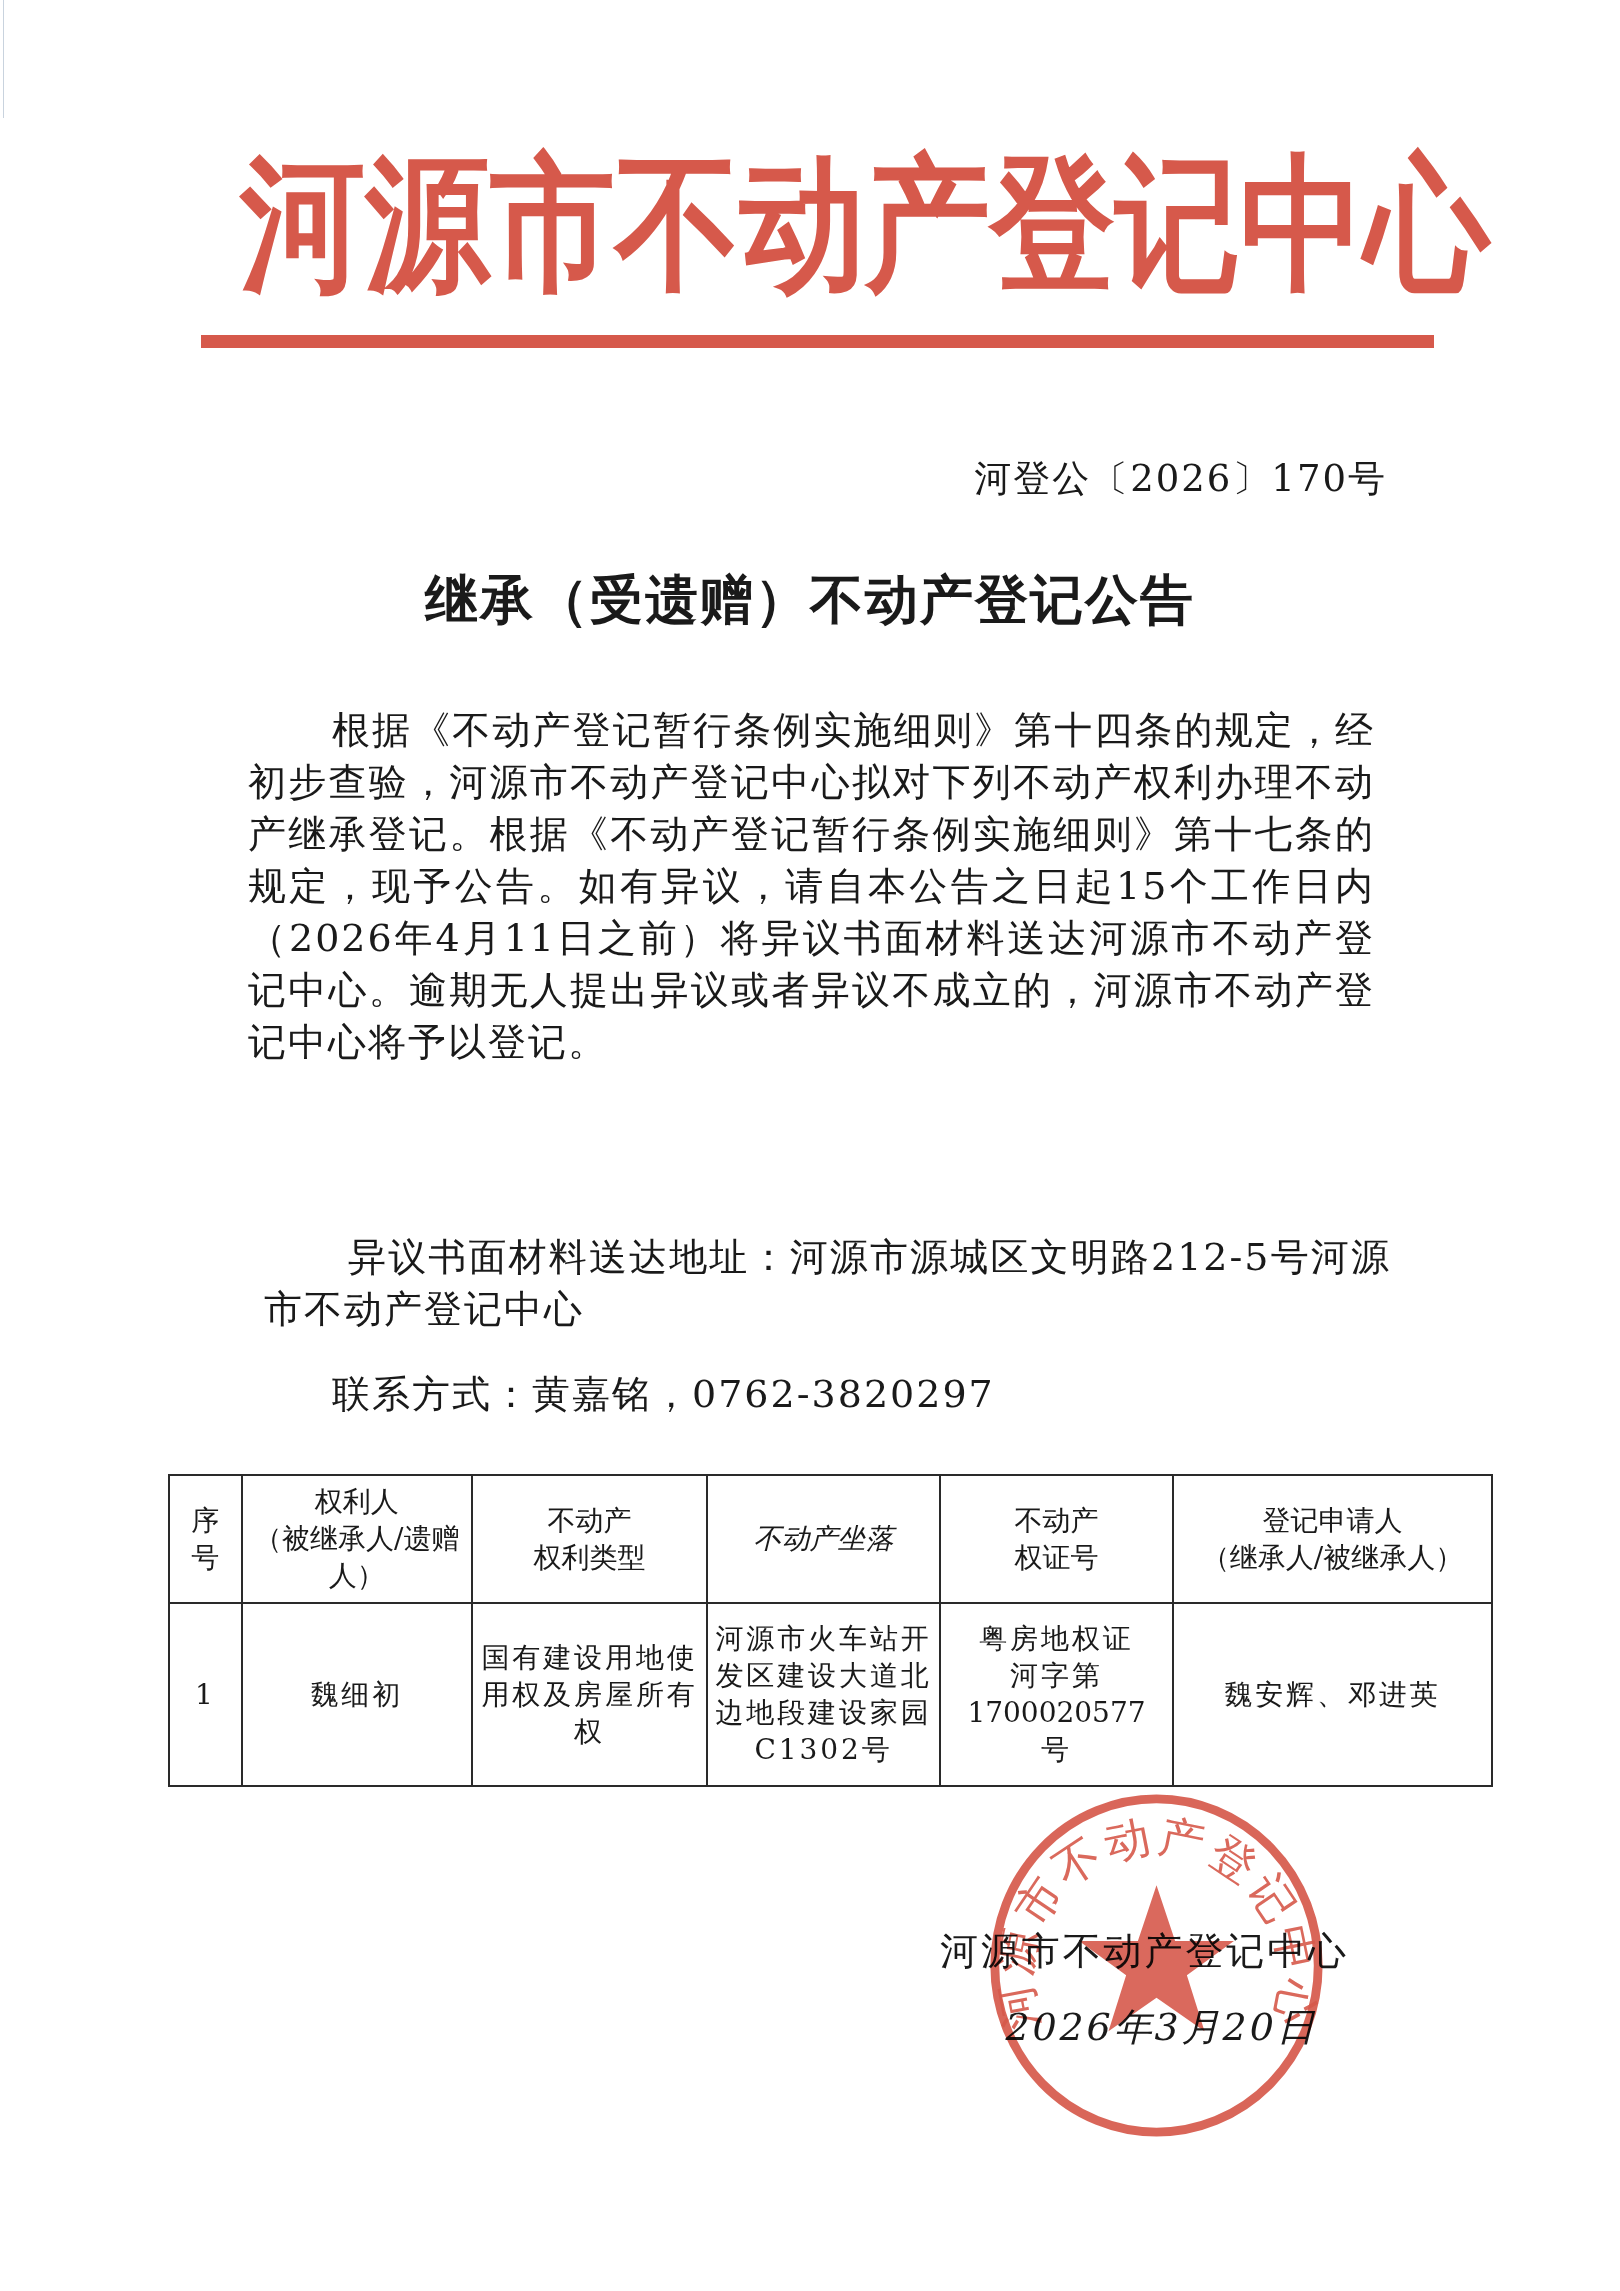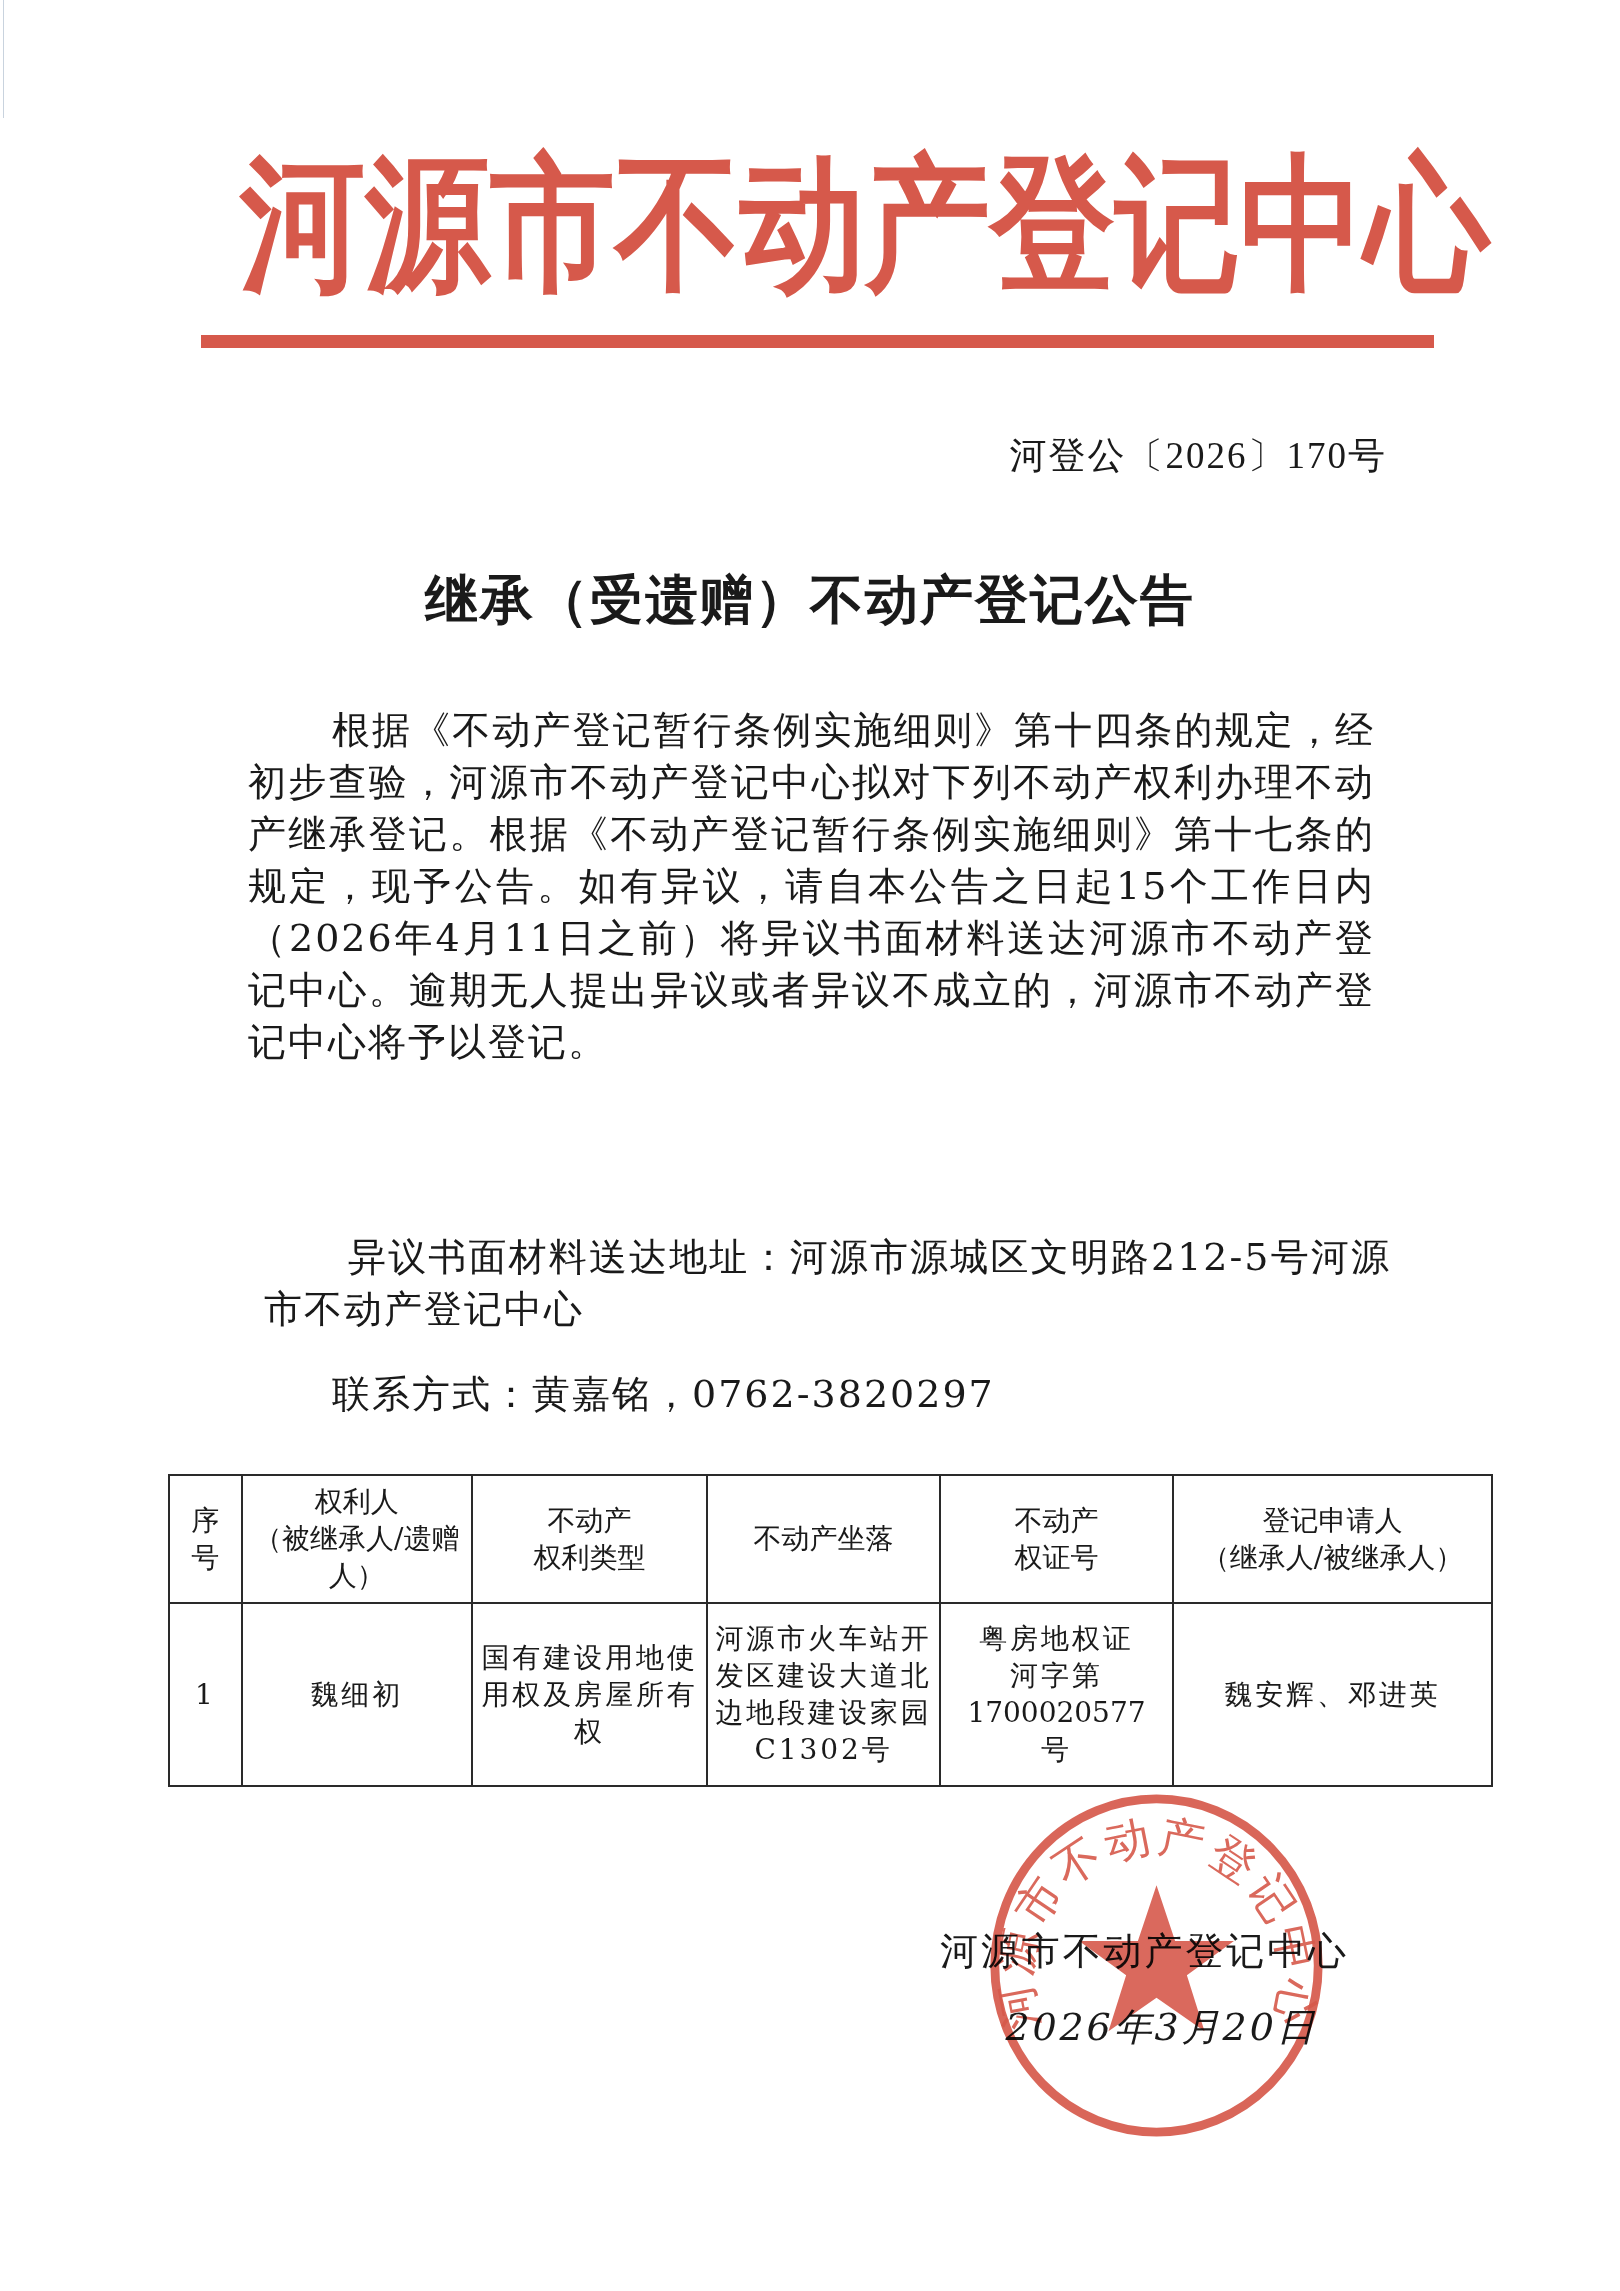--- a/index.html
+++ b/index.html
@@ -15,22 +15,22 @@
     display: flex; justify-content: space-between; align-items: center;
     color: var(--red);
     font-family: "DejaVu Serif", serif; font-weight: bold;
     font-size: 125px; line-height: 1;
     transform: scaleY(1.18); transform-origin: top left;
   }
   .masthead span { display: inline-block; }
   .red-rule { position: absolute; left: 201px; top: 335px; width: 1233px; height: 12.7px; background: var(--red); }
 
   .doc-no {
-    position: absolute; right: 233px; top: 431px;
-    font-size: 37px; letter-spacing: 2px; font-family: Liberation Serif, serif;
+    position: absolute; right: 233px; top: 454px;
+    font-size: 37px; letter-spacing: 2px;
   }
   .title {
     position: absolute; left: 0; right: 0; top: 549px; text-align: center;
     font-size: 53px; font-weight: bold; letter-spacing: 2px;
   }
 
   .body-text {
     position: absolute; left: 248px; width: 1127px;
     font-size: 38px; line-height: 52px; letter-spacing: 2px;
     text-align: justify; text-align-last: left;
@@ -45,21 +45,21 @@
   }
   table.notice th, table.notice td {
     border: 2.5px solid #2a2a2a; text-align: center; vertical-align: middle;
     font-weight: normal; padding: 3.9px 5.9px;
   }
   table.notice thead th { height: 118px; }
   table.notice tbody td { height: 173px; letter-spacing: 2.9px; }
   .c-no { width: 46px; }
   .c-owner { width: 176px; margin-left: 42px; }
   .c-type { width: 180px; }
-  .c-loc { width: 178px; }
+  .c-loc { width: 178px; font-style: italic; }
   .c-cert { width: 139px; }
   .c-app { width: 249px; }
   td.loc { text-align: left; }
 
   .stamp {
     position: absolute; left: 985px; top: 1792px; width: 343px; height: 348px;
     z-index: 1;
   }
   .sign {
     position: absolute; left: 929px; width: 431px; z-index: 2;

